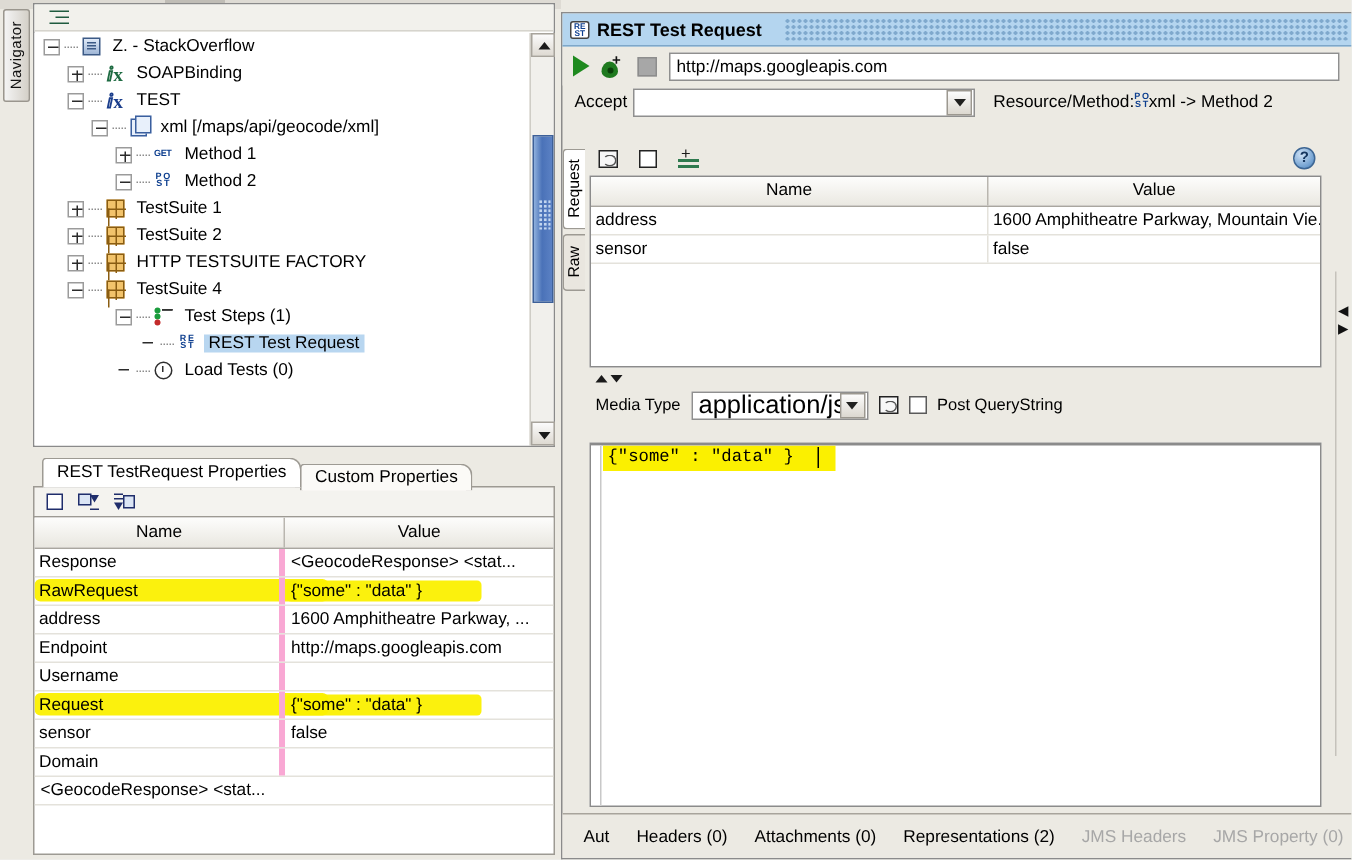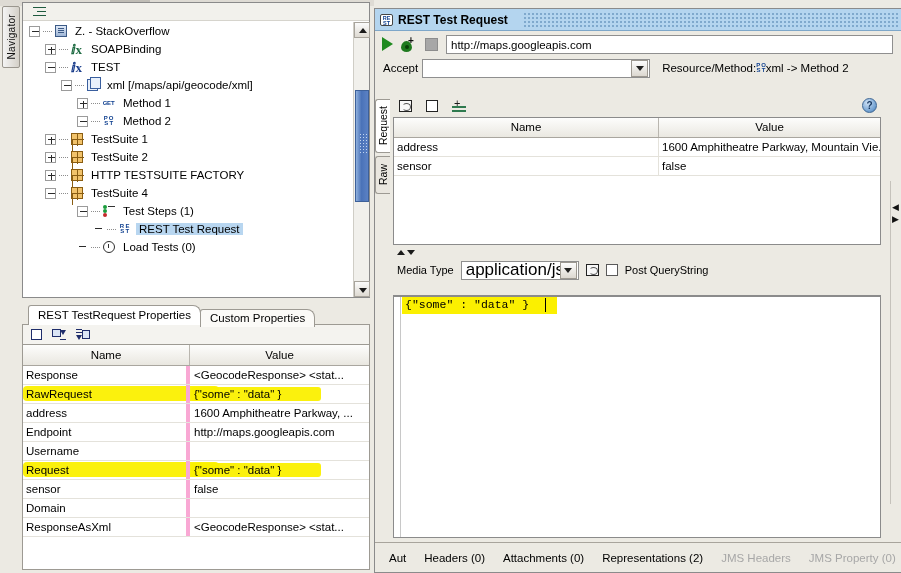--- a/index.html
+++ b/index.html
@@ -430,21 +430,20 @@
             </div>
             <div class="prow">
               <div class="c1"><span>sensor</span></div>
               <div class="c2"><span>false</span></div>
             </div>
             <div class="prow">
               <div class="c1"><span>Domain</span></div>
               <div class="c2"><span></span></div>
             </div>
             <div class="prow">
-              <div class="c1"><span>ResponseAsXml</span></div>
               <div class="c2"><span>&lt;GeocodeResponse&gt;  &lt;stat...</span></div>
             </div>
           </div>
       </div>
     </div>
   </div>
 
   <div class="rwin">
 
     <div class="rtitle">

